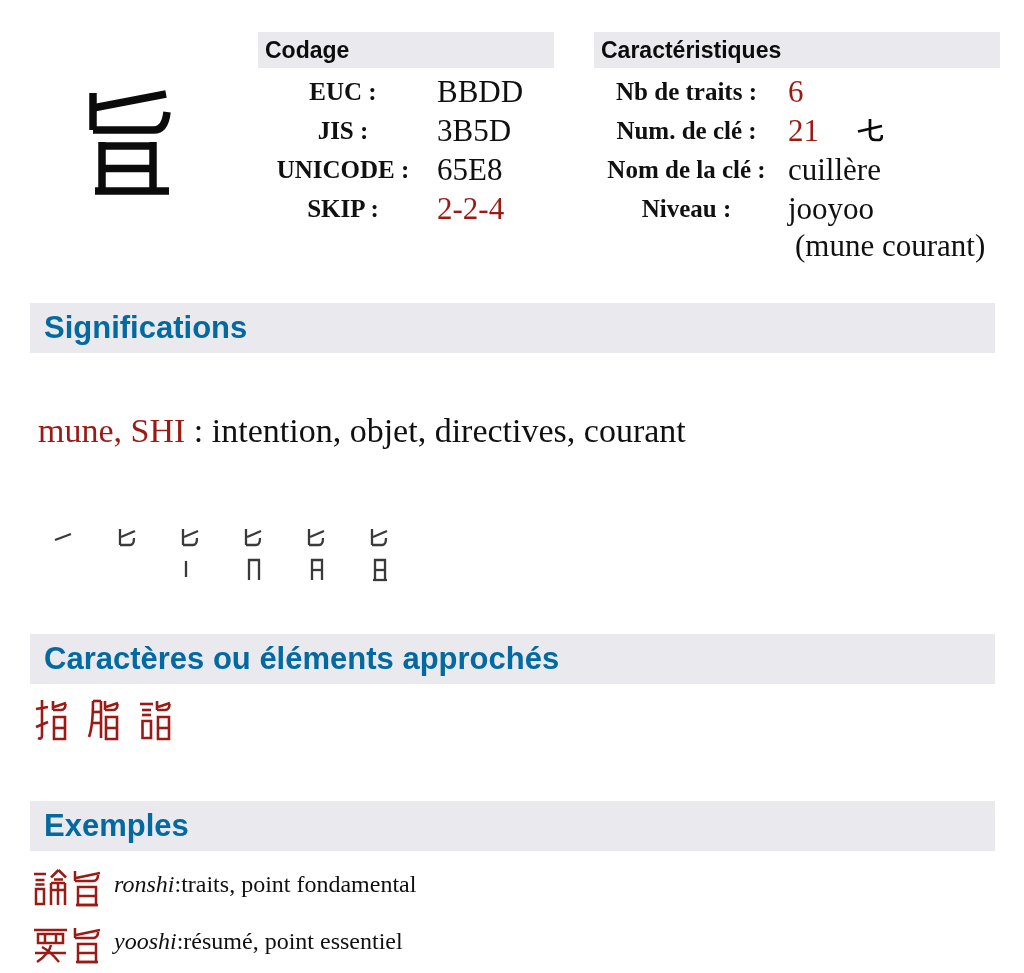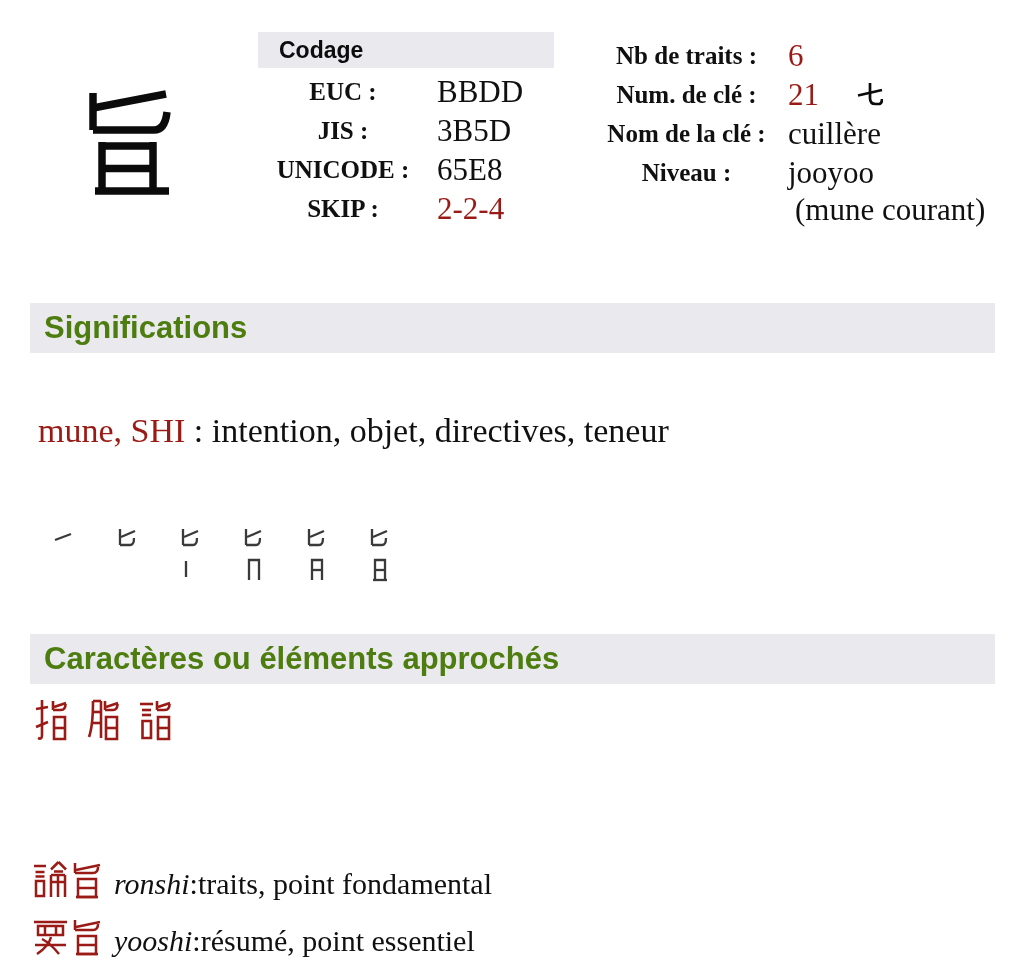--- a/index.html
+++ b/index.html
@@ -6,46 +6,46 @@
   .page{position:relative;width:1024px;height:973px;background:#fff;
         font-family:"Liberation Serif",serif;color:#101010;overflow:hidden;}
 
   
   .kanji-main{position:absolute;left:88px;top:90px;width:88px;height:112px;color:#0b0b0b;}
   .panel{position:absolute;top:32px;}
   .panel-codage{left:258px;width:296px;}
   .panel-carac{left:594px;width:406px;}
   .panel-bar{height:36px;line-height:36px;background:var(--header-bg,#e9e9ee);
              font-family:"Liberation Sans",sans-serif;font-weight:bold;font-size:23px;
-             color:#0c0c0c;padding-left:21px;box-sizing:border-box;}
+             color:#0c0c0c;padding-left:7px;box-sizing:border-box;}
   .panel-rows{margin-top:9px;}
   .prow{height:39px;line-height:30px;white-space:nowrap;}
   .prow-note{height:32px;line-height:26px;}
   .plabel{display:inline-block;font-weight:bold;font-size:25px;text-align:center;vertical-align:top;}
   .panel-codage .plabel{width:170px;}
   .panel-carac .plabel{width:185px;}
   .pvalue{display:inline-block;font-size:31px;padding-left:9px;vertical-align:top;}
   .pvalue-note{padding-left:16px;}
   .red{color:var(--accent,#9a1a15);}
   .radical-glyph{display:inline-block;vertical-align:-6px;margin-left:38px;color:#0b0b0b;}
 
   
   .section-bar{position:absolute;left:30px;width:965px;height:50px;line-height:50px;
                background:var(--header-bg,#e9e9ee);font-family:"Liberation Sans",sans-serif;
-               font-weight:bold;font-size:31px;color:#4d7c0f;padding-left:14px;box-sizing:border-box;}
+               font-weight:bold;font-size:31px;color:#0369a1;padding-left:14px;box-sizing:border-box;}
   .bar-significations{top:303px;}
   .bar-trace{top:461px;}
   .bar-approches{top:634px;}
   .bar-exemples{top:801px;}
 
   
   .signif-line{position:absolute;left:38px;top:375px;font-size:34px;line-height:44px;white-space:nowrap;}
   .trace-row{position:absolute;left:50px;top:524px;display:flex;gap:37px;color:var(--trace-gray,#3a3a3a);}
   .similar-row{position:absolute;left:35px;top:698px;display:flex;gap:20px;color:var(--accent,#9a1a15);}
-  .example-line{position:absolute;left:33px;display:flex;align-items:flex-start;font-size:30px;
+  .example-line{position:absolute;left:33px;display:flex;align-items:flex-end;font-size:24px;
                 line-height:46px;white-space:nowrap;}
   .example-1{top:861px;}
   .example-2{top:918px;}
   .example-word{display:flex;gap:1px;color:var(--accent,#9a1a15);margin-right:10px;}
   .reading{font-style:italic;}
   svg{display:block;}
 </style>
 </head>
 <body>
 
@@ -76,20 +76,21 @@
       <div class="prow">
         <span class="plabel">UNICODE :</span><span class="pvalue">65E8</span>
       </div>
       <div class="prow">
         <span class="plabel">SKIP :</span><span class="pvalue red">2-2-4</span>
       </div>
     </div>
   </div>
 
   <div class="panel panel-carac">
+    <div class="panel-bar">Caractéristiques</div>
     <div class="panel-rows">
       <div class="prow">
         <span class="plabel">Nb de traits :</span><span class="pvalue red">6</span>
       </div>
       <div class="prow">
         <span class="plabel">Num. de clé :</span><span class="pvalue red">21</span><span class="radical-glyph" aria-label="匕">
           <svg width="26" height="27" viewBox="0 0 26 27" fill="none" stroke="currentColor" stroke-width="2.7">
             <path d="M1,15.5 L25,10"></path>
             <path d="M13,3 L13,18 Q13,24 18.5,24 L21.5,24 Q25,24 25,19"></path>
           </svg>
@@ -101,21 +102,21 @@
       <div class="prow">
         <span class="plabel">Niveau :</span><span class="pvalue">jooyoo</span>
       </div>
       <div class="prow prow-note">
         <span class="plabel"></span><span class="pvalue pvalue-note">(mune courant)</span>
       </div>
     </div>
   </div>
 
   <div class="section-bar bar-significations">Significations</div>
-  <p class="signif-line"><span class="red">mune, SHI</span><span> : </span><span>intention, objet, directives, teneur</span></p>
+  <p class="signif-line"><span class="red">mune, SHI</span><span> : </span><span>intention, objet, directives, courant</span></p>
 
   <div class="trace-row" aria-label="旨">
     <svg width="26" height="62" viewBox="0 0 26 62" fill="none" stroke="currentColor" stroke-width="2.3">
       <path d="M5,16 L21,10"></path>
     </svg>
     <svg width="26" height="62" viewBox="0 0 26 62" fill="none" stroke="currentColor" stroke-width="2.3">
       <path d="M7,5 L7,21"></path>
         <path d="M7,21 L17,21 Q21,21 21,14"></path>
         <path d="M8,13 L22,7"></path>
     </svg>
@@ -178,20 +179,21 @@
         <path d="M3,17 L12,17"></path>
       <path d="M3.5,23 L12,23 L12,40 L3.5,40 Z"></path>
       <path d="M18,3 L18,12"></path>
         <path d="M19,9 L31,5"></path>
         <path d="M18,12 L26,12 Q30.5,12 30.5,6"></path>
       <path d="M19,19 L30,19 L30,41 L19,41 Z"></path>
         <path d="M19,30 L30,30"></path>
     </svg>
   </div>
 
+  <div class="section-bar bar-exemples">Exemples</div>
 
   <div class="example-line example-1">
     <span class="example-word" aria-label="論旨">
       <svg width="35" height="38" viewBox="0 0 35 38" fill="none" stroke="currentColor" stroke-width="2.5">
         <path d="M1,5 L13,5"></path>
           <path d="M2.5,11 L11.5,11"></path>
           <path d="M2.5,15.5 L11.5,15.5"></path>
         <path d="M3,20 L11,20 L11,35 L3,35 Z"></path>
         <path d="M25.5,1 L18,8.5"></path>
           <path d="M25.5,1 L33,8.5"></path>

